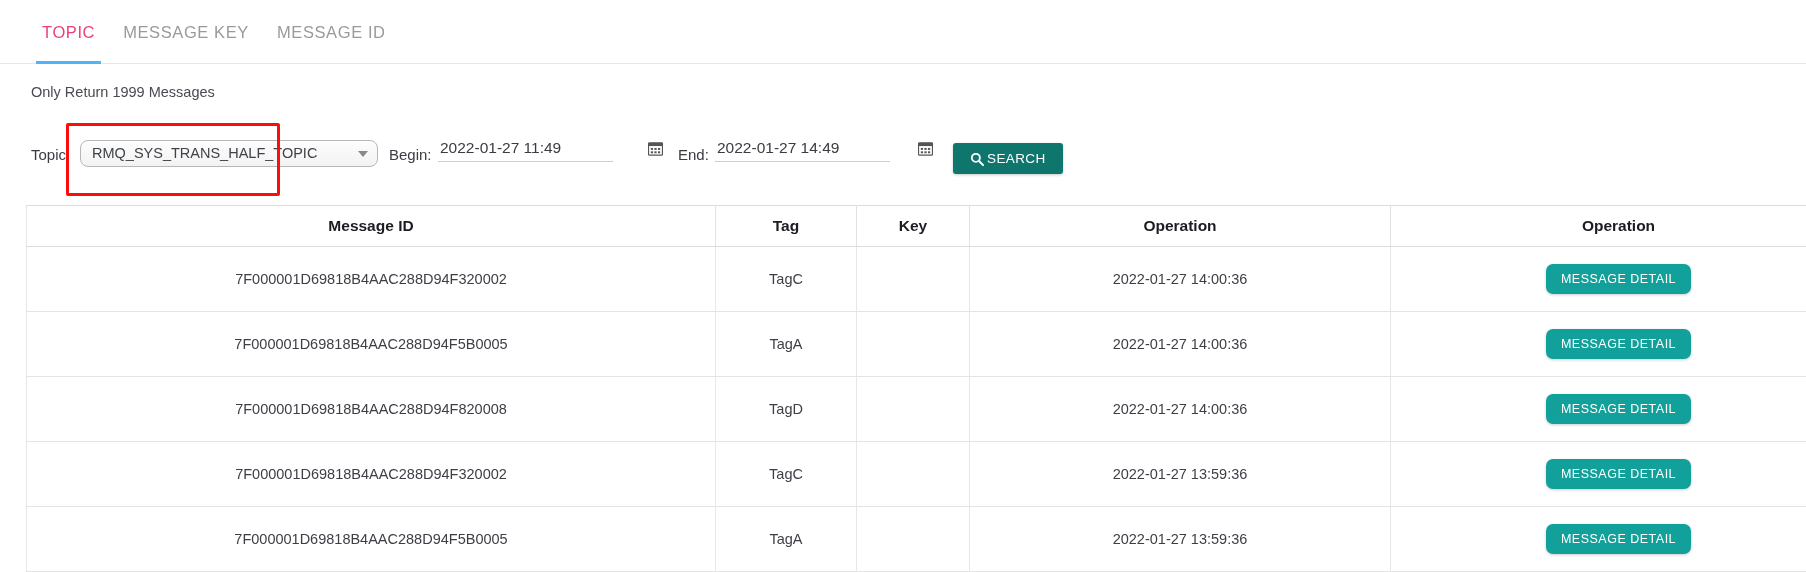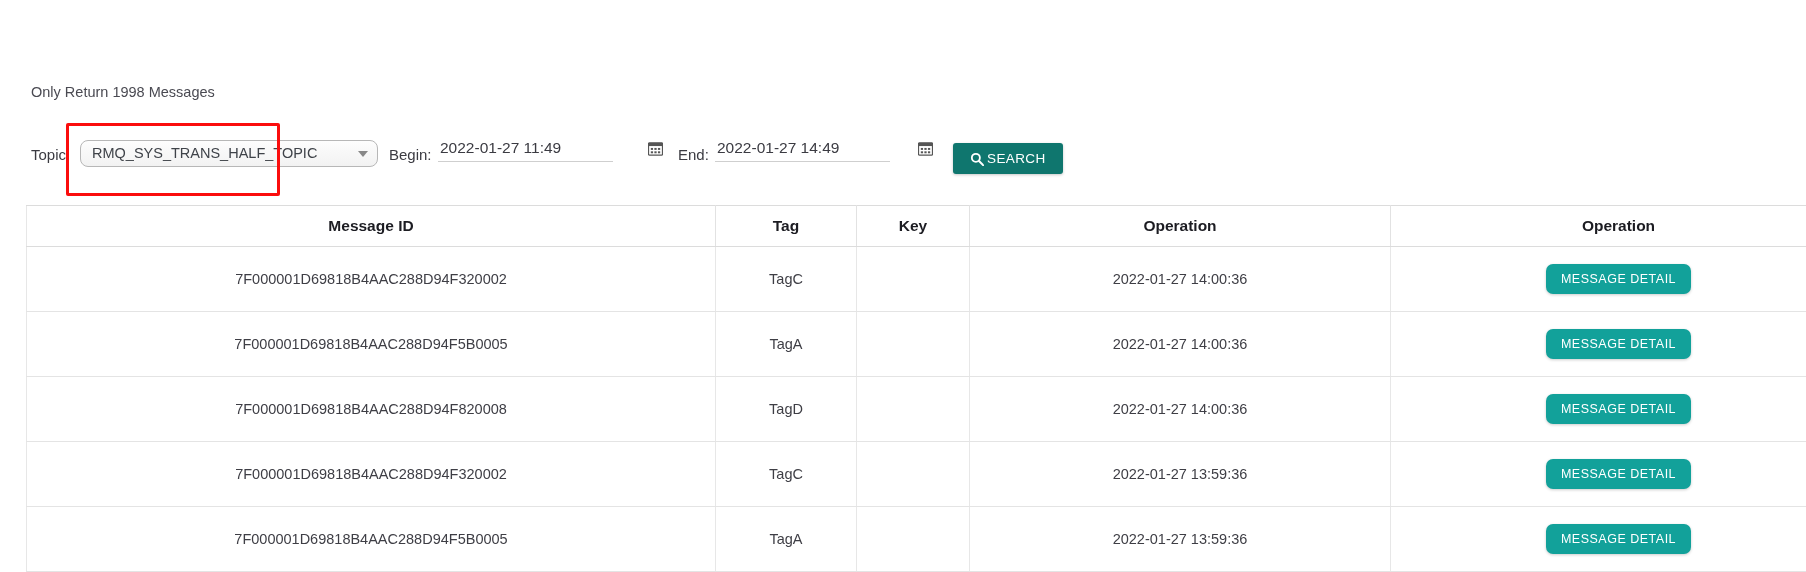--- a/index.html
+++ b/index.html
@@ -183,22 +183,29 @@
     white-space: nowrap;
   }
   .cell-pad-msgid { padding-right: 210px; }
   .cell-pad-time { padding-right: 48px; }
 </style>
 </head>
 <body>
 
 <div class="app">
 
-
-  <div class="notice">Only Return 1998 Messages</div>
+  <div class="tabbar">
+    <div class="tabs">
+      <div class="tab active"><span>TOPIC</span></div>
+      <div class="tab"><span>MESSAGE KEY</span></div>
+      <div class="tab"><span>MESSAGE ID</span></div>
+    </div>
+  </div>
+
+  <div class="notice">Only Return 1999 Messages</div>
 
   <div class="filterbar">
 
     <div class="topic-label">Topic:</div>
 
     <div class="topic-select">
       <span class="val">RMQ_SYS_TRANS_HALF_TOPIC</span>
       <span class="caret"></span>
     </div>
 

